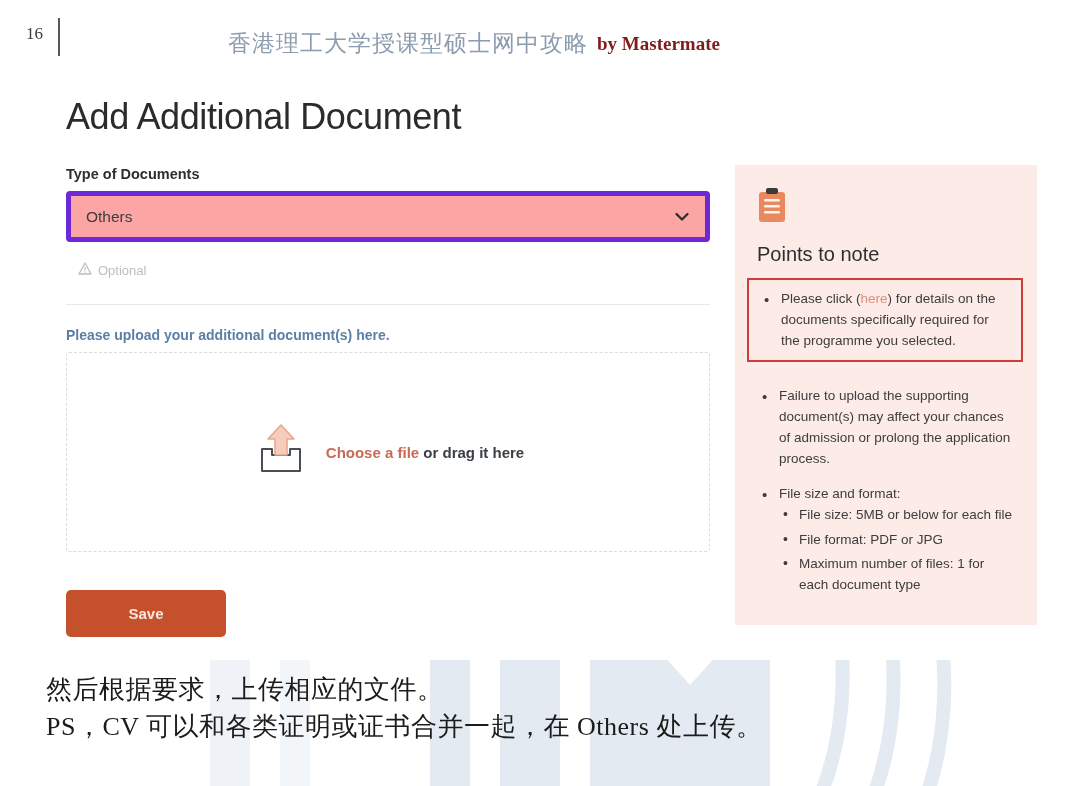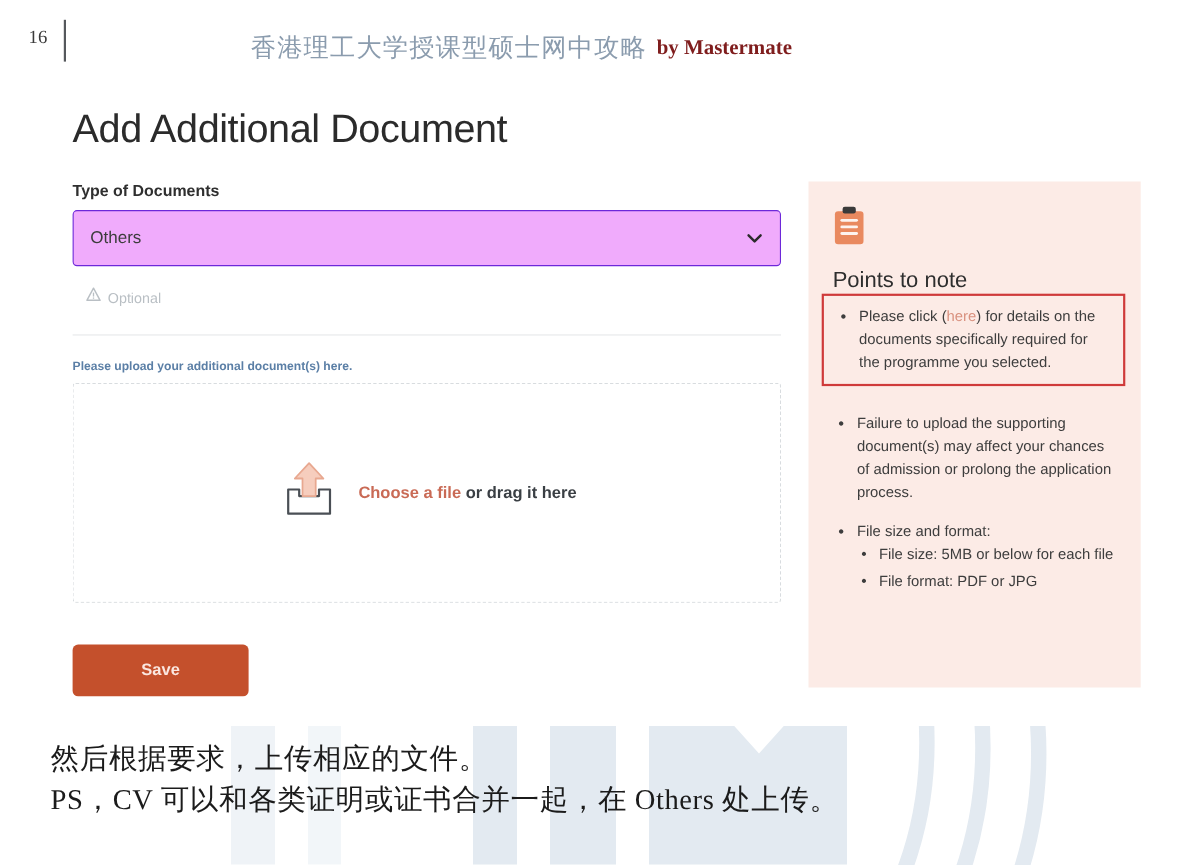--- a/index.html
+++ b/index.html
@@ -96,23 +96,23 @@
     font-size: 14.5px;
     font-weight: bold;
     color: #2f2f2f;
     margin-bottom: 9px;
     display: block;
   }
 
   #type-of-documents-select {
     width: 644px;
     height: 51px;
-    border: 1px solid #6d28d9;
+    border: 5px solid #6d28d9;
     border-radius: 4px;
-    background: #f0abfc;
+    background: #fca5a5;
     position: relative;
     display: flex;
     align-items: center;
   }
   #type-of-documents-value {
     font-size: 15.5px;
     color: #3c3c3c;
     padding-left: 15px;
   }
   #chevron-down-icon {
@@ -135,21 +135,21 @@
   }
 
   #form-divider {
     width: 644px;
     height: 1px;
     background: #e6e8ea;
     margin-top: 25px;
   }
 
   #upload-instruction {
-    font-size: 11px;
+    font-size: 14px;
     font-weight: bold;
     color: #5b7fa6;
     margin-top: 22px;
     display: block;
   }
 
   #dropzone {
     width: 644px;
     height: 200px;
     margin-top: 9px;
@@ -191,20 +191,21 @@
     height: 460px;
     background: #fcebe6;
     padding: 22px 20px 0 22px;
   }
 
   #points-heading {
     font-size: 20px;
     font-weight: 400;
     color: #2e2e2e;
     margin-top: 16px;
+    margin-bottom: 12px;
   }
 
   ul.note-list { list-style: none; }
   ul.note-list > li {
     position: relative;
     padding-left: 22px;
     margin-bottom: 15px;
     font-size: 13.5px;
     line-height: 1.54;
     color: #3d3d3d;
@@ -354,20 +355,21 @@
       <li><span>Please click (</span><span id="here-link">here</span><span>) for details on the documents specifically required for the programme you selected.</span></li>
     </ul>
 
     <ul class="note-list">
       <li>Failure to upload the supporting document(s) may affect your chances of admission or prolong the application process.</li>
       <li>
         <span>File size and format:</span>
         <ul class="sub-note-list">
           <li>File size: 5MB or below for each file</li>
           <li>File format: PDF or JPG</li>
+          <li>Maximum number of files: 1 for each document type</li>
         </ul>
       </li>
     </ul>
   </aside>
 </div>
 
 <div id="caption-block">
   <div>然后根据要求，上传相应的文件。</div>
   <div>PS，CV 可以和各类证明或证书合并一起，在 Others 处上传。</div>
 </div>

